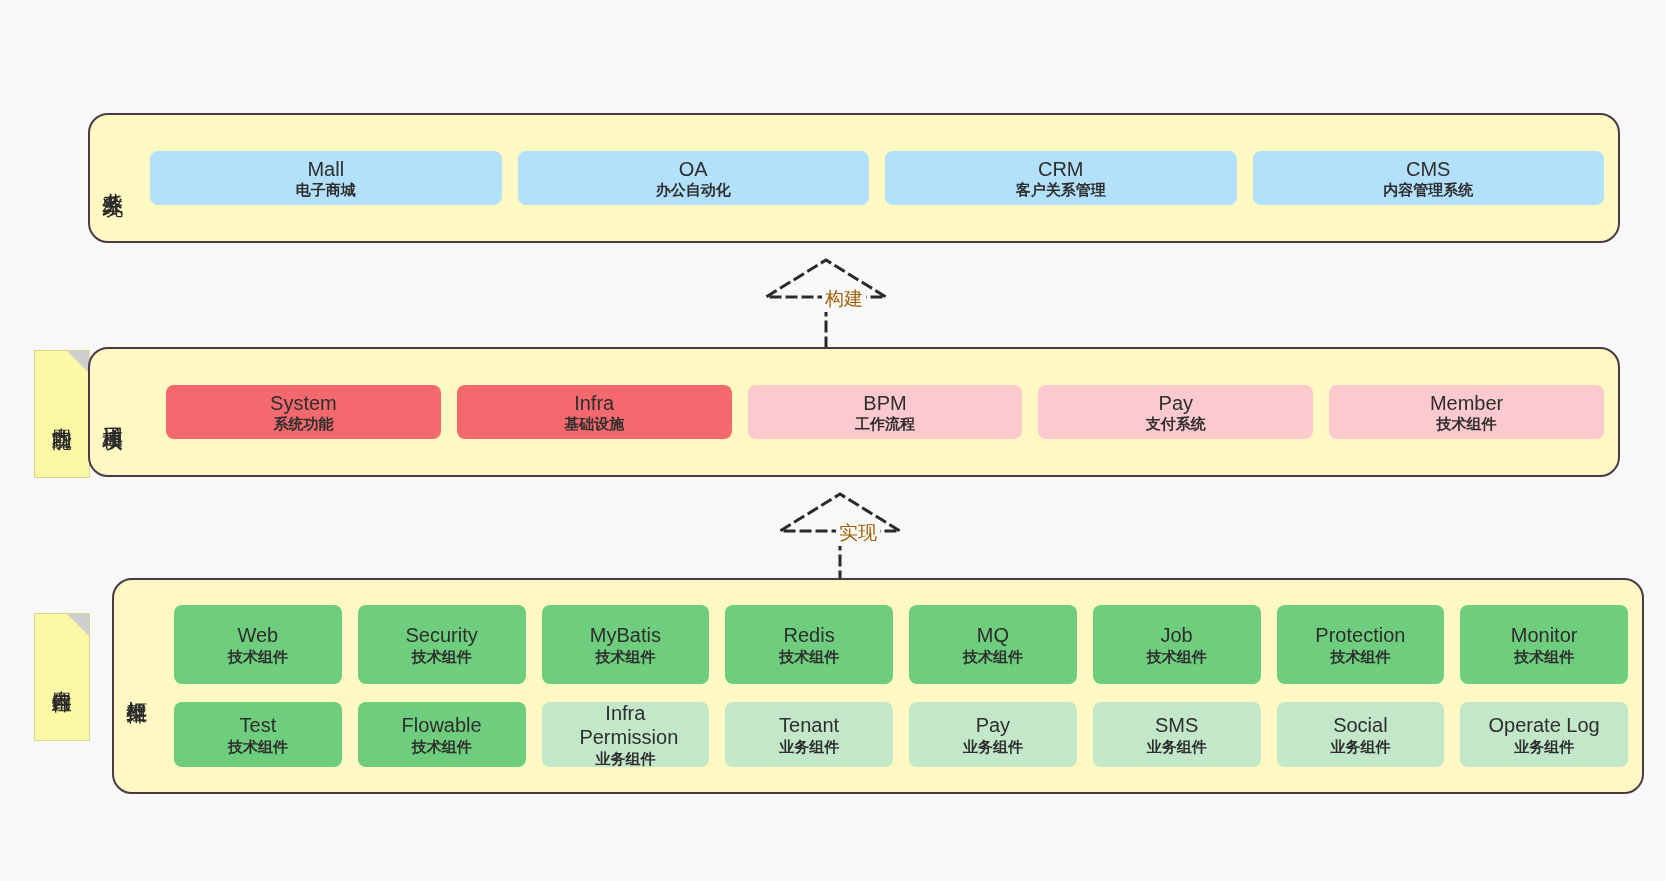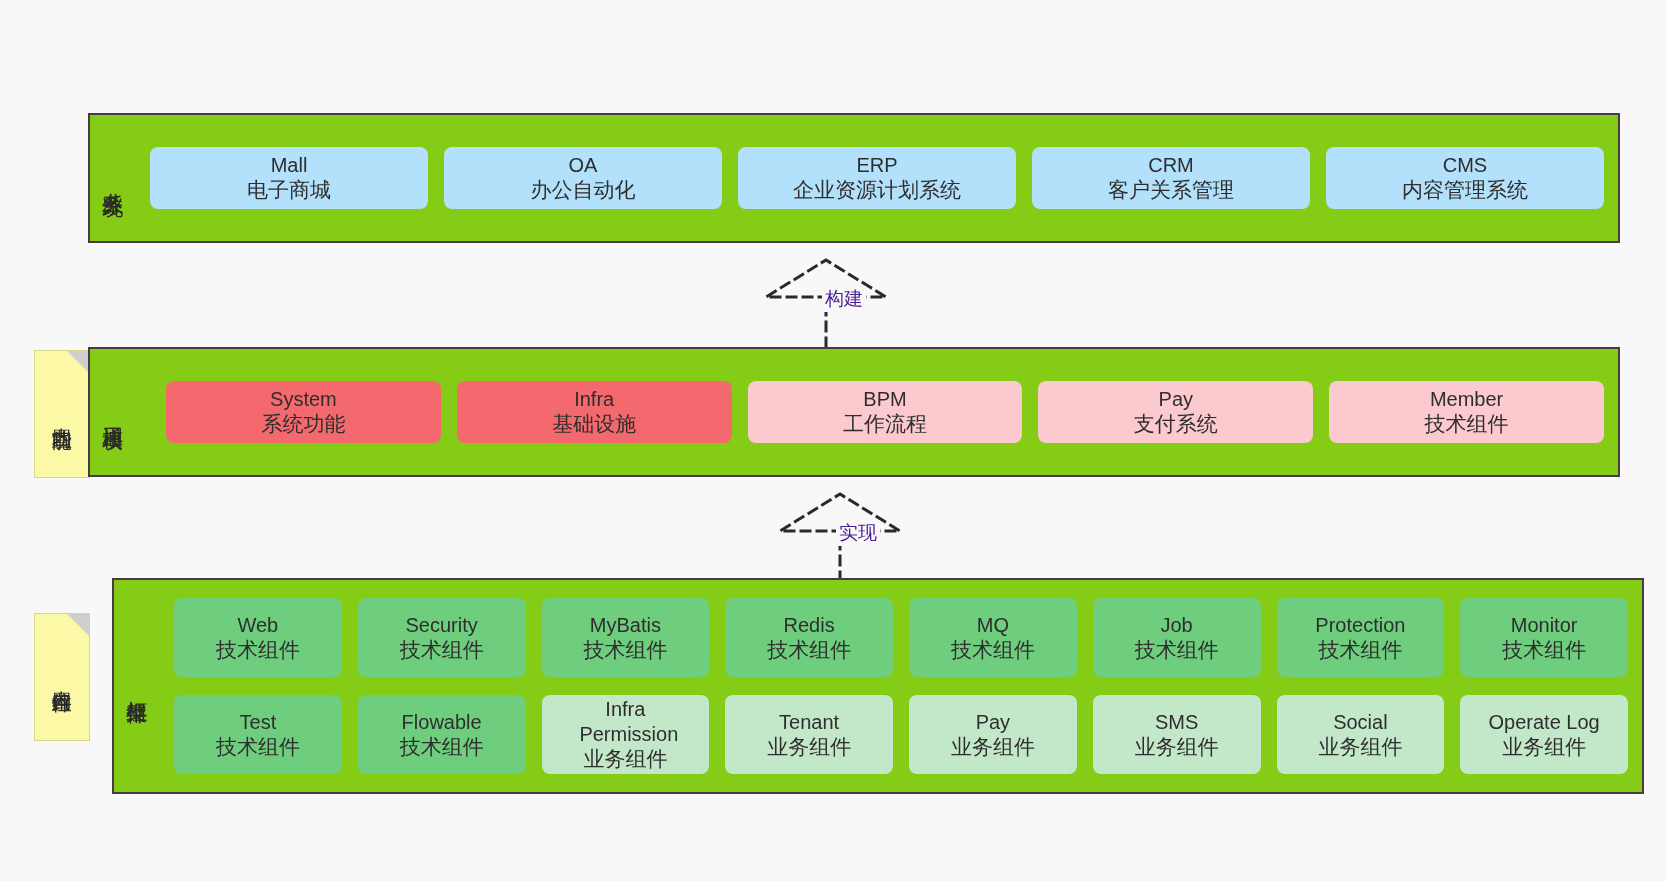--- a/index.html
+++ b/index.html
@@ -7,23 +7,23 @@
     width: 1666px; height: 881px;
     background: #f8f8f8;
     font-family: "Liberation Sans", "DejaVu Sans", sans-serif;
     overflow: hidden;
   }
   #stage { position: relative; width: 1666px; height: 881px; }
 
   
   .tier {
     position: absolute;
-    background: #84cc16;
+    background: #fef9c3;
     border: 2px solid #4a3a46;
-    border-radius: 0;
+    border-radius: 20px;
     display: flex;
     align-items: stretch;
   }
   .tier-title {
     width: 46px;
     flex: 0 0 46px;
     display: flex;
     align-items: center;
     justify-content: center;
     font-size: 21px;
@@ -53,21 +53,21 @@
     display: flex;
     flex-direction: column;
     align-items: center;
     justify-content: center;
     text-align: center;
     color: #2e2e2e;
     line-height: 1.22;
     padding: 6px 4px;
   }
   .cell .t1 { font-size: 20px; }
-  .cell .t2 { font-size: 21px; }
+  .cell .t2 { font-size: 15px; font-weight: bold; }
 
   
   .c-blue       { background: #b3e0fb; }
   .c-red        { background: #f4696e; }
   .c-pink       { background: #fbc9ce; }
   .c-green      { background: #6ece7e; }
   .c-lightgreen { background: #c3e8c9; }
 
   
   .sticky {
@@ -91,21 +91,21 @@
     width: 0; height: 0;
     border-left: 22px solid transparent;
     border-top: 22px solid #cfcfcf;
   }
 
   
   .arrow { position: absolute; }
   .arrow-label {
     position: absolute;
     font-size: 19px;
-    color: #4c1d95;
+    color: #a16207;
     background: #f8f8f8;
     padding: 0 3px;
     white-space: nowrap;
   }
 </style>
 </head>
 <body>
 
 <div id="stage">
 
@@ -113,24 +113,20 @@
     <div class="tier-title">业务系统</div>
     <div class="tier-body">
       <div class="row">
         <div class="cell c-blue">
           <span class="t1">Mall</span>
           <span class="t2">电子商城</span>
         </div>
         <div class="cell c-blue">
           <span class="t1">OA</span>
           <span class="t2">办公自动化</span>
-        </div>
-        <div class="cell c-blue">
-          <span class="t1">ERP</span>
-          <span class="t2">企业资源计划系统</span>
         </div>
         <div class="cell c-blue">
           <span class="t1">CRM</span>
           <span class="t2">客户关系管理</span>
         </div>
         <div class="cell c-blue">
           <span class="t1">CMS</span>
           <span class="t2">内容管理系统</span>
         </div>
       </div>
@@ -219,21 +215,21 @@
         <div class="cell c-green">
           <span class="t1">Protection</span>
           <span class="t2">技术组件</span>
         </div>
         <div class="cell c-green">
           <span class="t1">Monitor</span>
           <span class="t2">技术组件</span>
         </div>
       </div>
 
-      <div class="row" style="height:79px;">
+      <div class="row" style="height:65px;">
         <div class="cell c-green">
           <span class="t1">Test</span>
           <span class="t2">技术组件</span>
         </div>
         <div class="cell c-green">
           <span class="t1">Flowable</span>
           <span class="t2">技术组件</span>
         </div>
         <div class="cell c-lightgreen">
           <span class="t1" style="max-width:92px;">Infra Permission</span>

